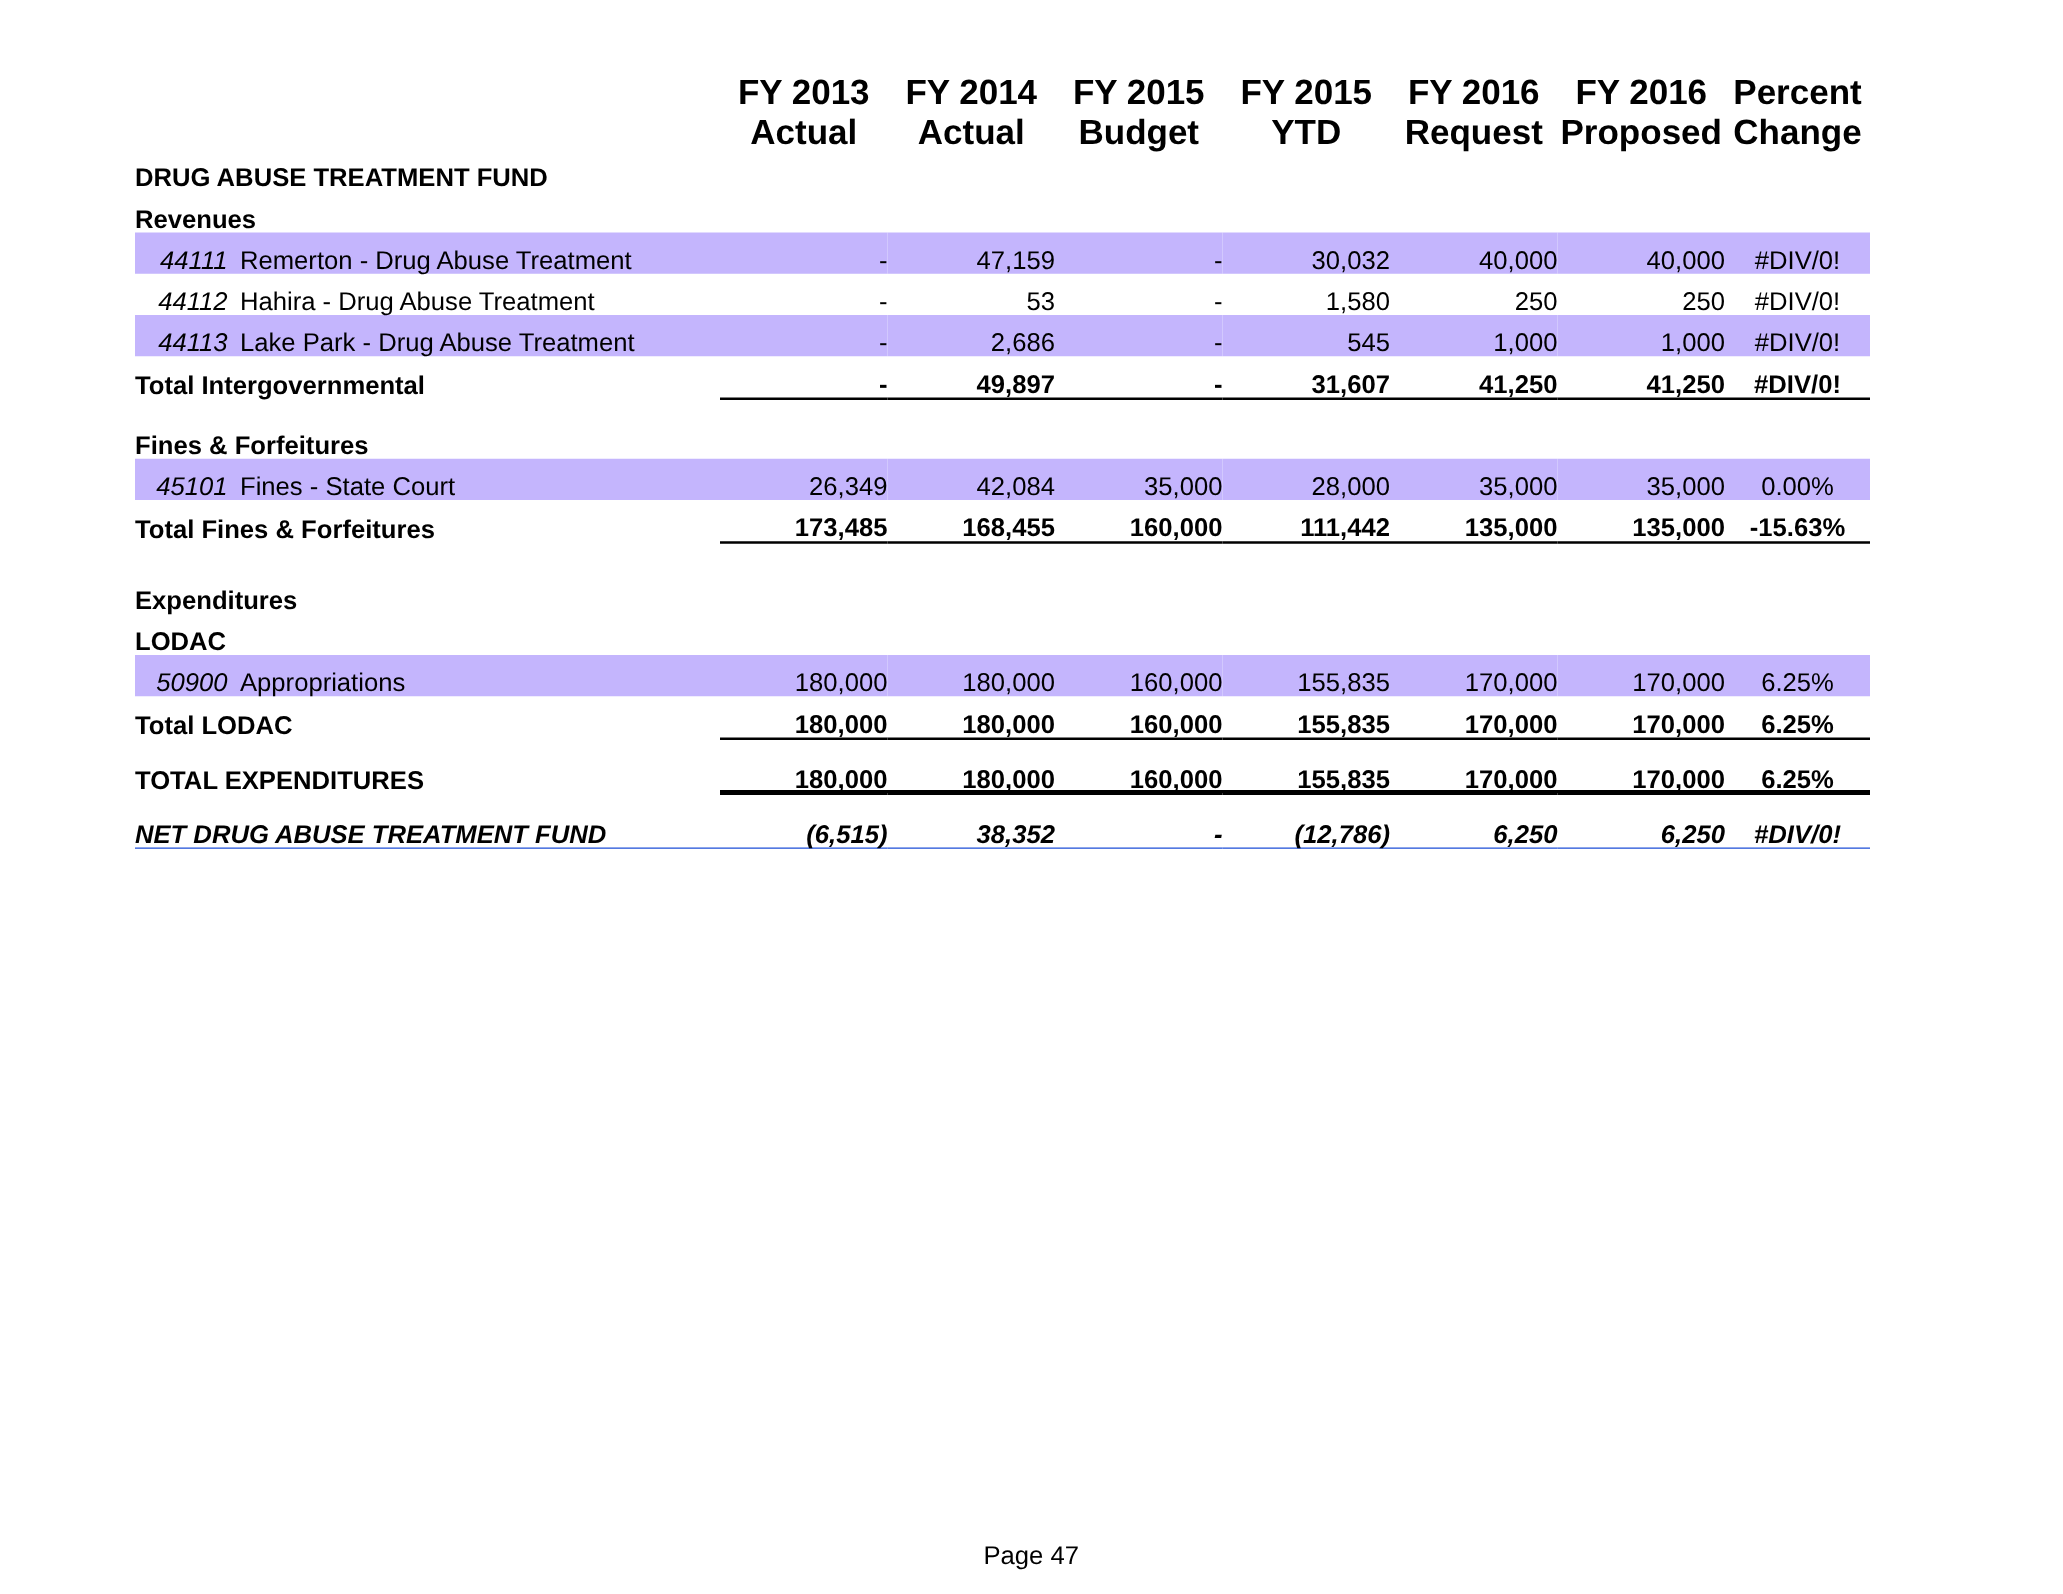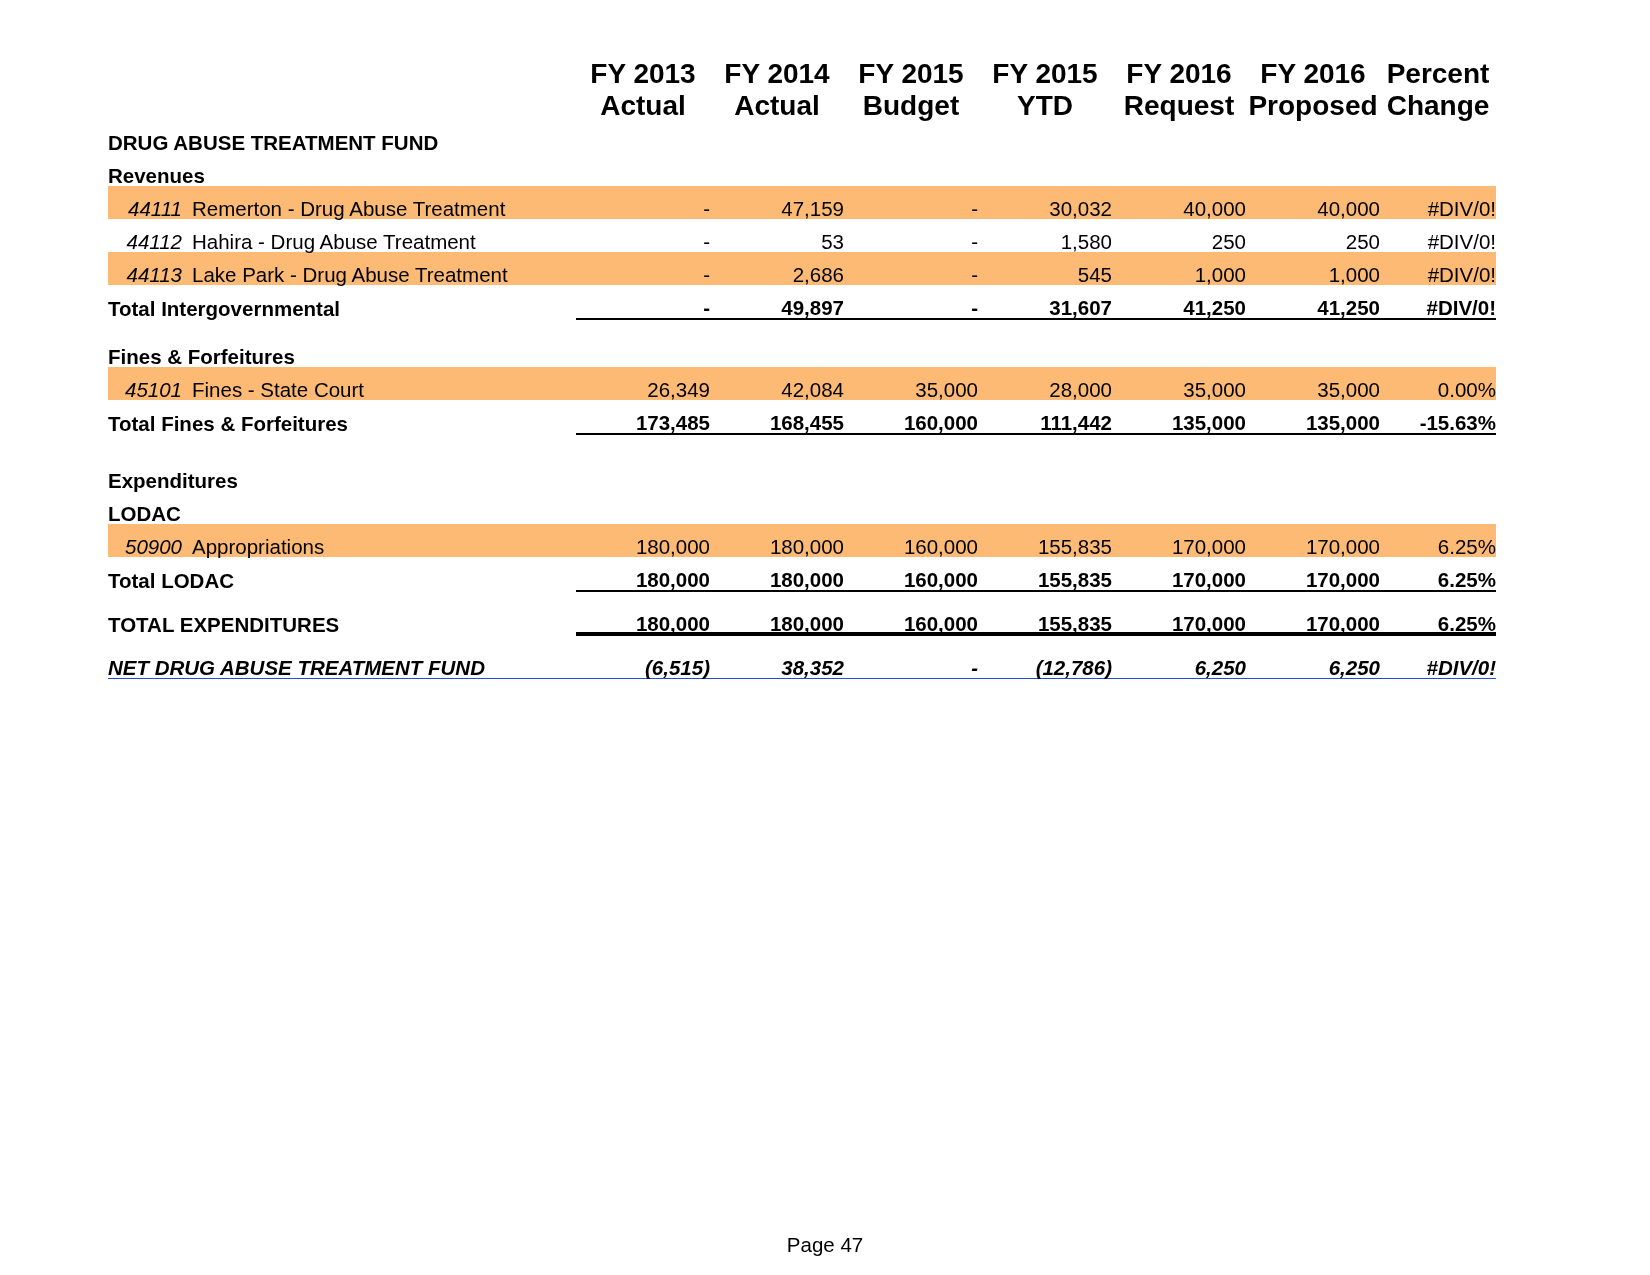--- a/index.html
+++ b/index.html
@@ -64,21 +64,21 @@
 
   td.label {
     text-align: left;
     padding-left: 0px;
   }
   td.num {
     text-align: right;
     padding-right: 16px;
   }
   td.pct {
-    text-align: right;
+    text-align: center;
     padding-right: 2px;
   }
 
   
   .b { font-weight: bold; }
   .bi { font-weight: bold; font-style: italic; }
 
   
   .acct {
     display: inline-block;
@@ -87,21 +87,21 @@
     font-weight: normal;
     text-align: right;
     padding-right: 10px;
   }
   .desc { font-weight: normal; }
 
   .indent-detail { padding-left: 28px; }
   .indent-net { padding-left: 88px; }
 
   
-  tr.shaded td { background: #fdba74; }
+  tr.shaded td { background: #c4b5fd; }
 
   
   td.ul-single { border-bottom: 2px solid #000; }
   td.ul-double {
     border-bottom: 2px solid #000;
     box-shadow: inset 0 -7px 0 -5px #000;
   }
   td.ul-thick { border-bottom: 1px solid #1d4ed8; }
 
   

